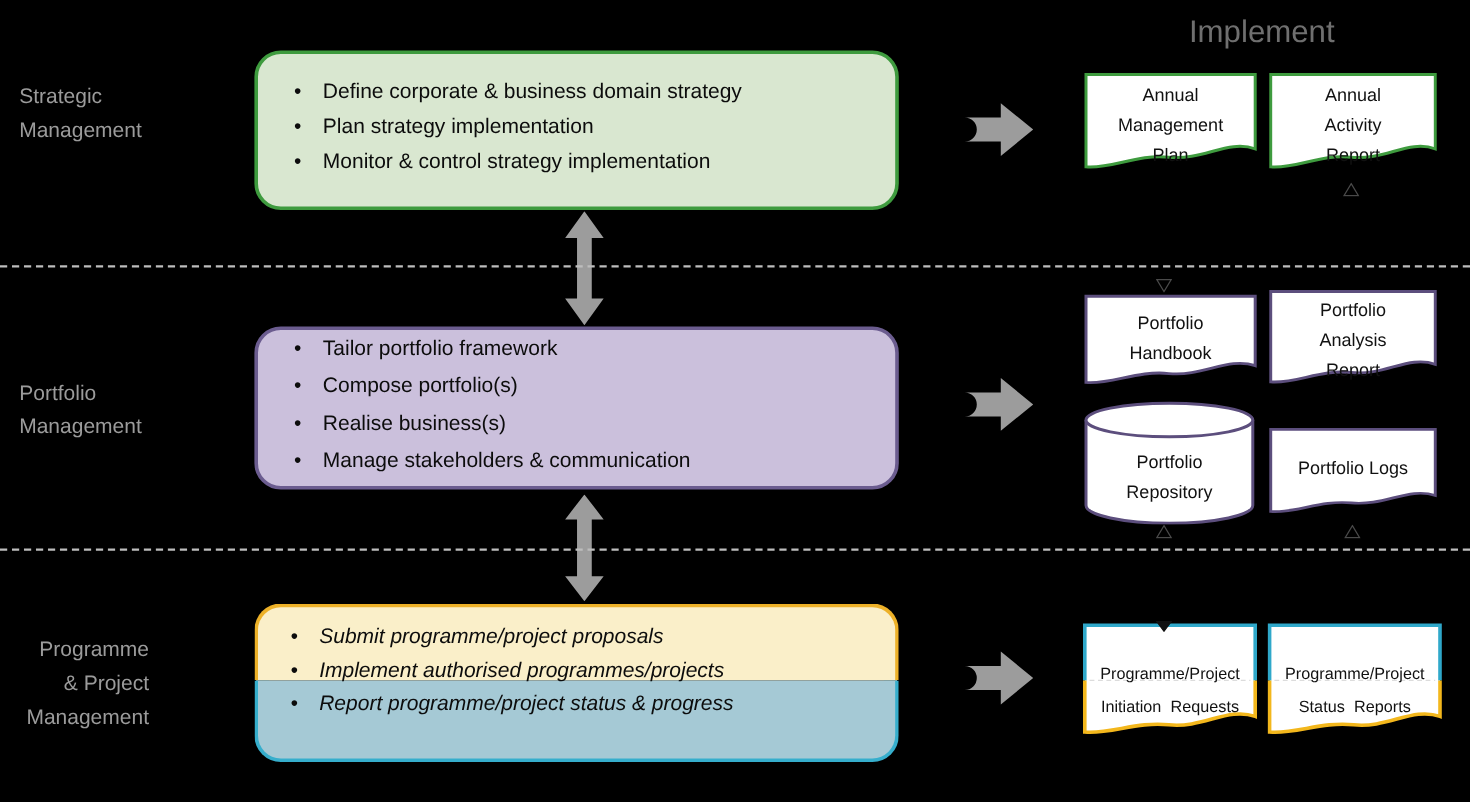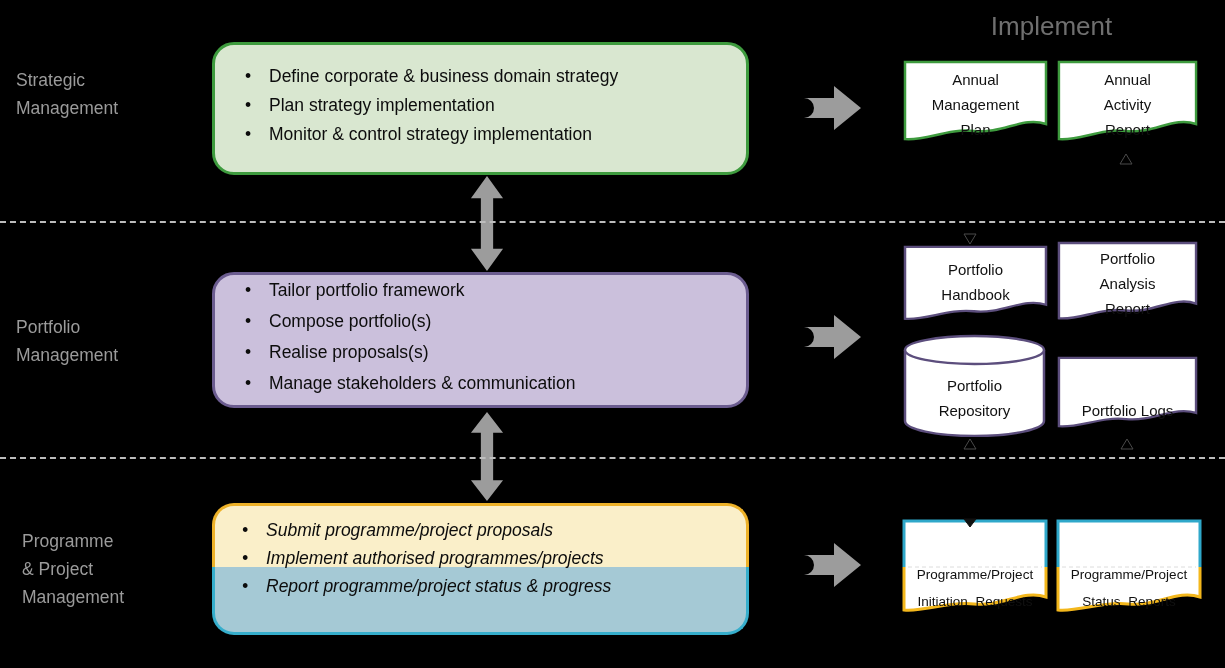--- a/index.html
+++ b/index.html
@@ -5,21 +5,21 @@
   html,body{margin:0;padding:0;background:#000;}
   body{width:1225px;height:668px;position:relative;overflow:hidden;
        font-family:"Liberation Sans","DejaVu Sans",sans-serif;}
   .abs{position:absolute;}
   .preline{white-space:pre-line;}
 
   
   .lane-label{color:#9b9b9b;font-size:17.5px;line-height:28px;}
   #label-strategic{left:16px;top:66px;}
   #label-portfolio{left:16px;top:313px;}
-  #label-programme{left:22px;top:527px;}
+  #label-programme{left:22px;top:527px;text-align:right;}
 
   
   .mainbox{left:212px;width:537px;border-radius:22px;box-sizing:border-box;z-index:2;}
   #box-strategic{top:42px;height:133px;background:#d9e7d0;border:3px solid #3e9b3e;}
   #box-portfolio{top:272px;height:136px;background:#cbc0dc;border:3px solid #6b5c8f;}
   #box-programme{top:503px;height:132px;}
   #box-programme .half-top{position:absolute;left:0;top:0;width:100%;height:64px;box-sizing:border-box;
      background:#faefc9;border:3px solid #edb128;border-bottom:none;border-radius:22px 22px 0 0;}
   #box-programme .half-bottom{position:absolute;left:0;top:64px;width:100%;height:68px;box-sizing:border-box;
      background:#a5c9d5;border:3px solid #36aecc;border-top:none;border-radius:0 0 22px 22px;}
@@ -59,24 +59,24 @@
   #doc-amp .doc-text{padding-top:7px;}
   #doc-aar{left:1057px;top:60px;width:141px;height:90px;}
   #doc-aar .doc-text{padding-top:7px;}
   #doc-ph{left:903px;top:245px;width:145px;height:84px;}
   #doc-ph .doc-text{padding-top:12px;}
   #doc-par{left:1057px;top:241px;width:141px;height:88px;}
   #doc-par .doc-text{padding-top:5px;}
   #cyl-pr{left:903px;top:333px;width:143px;height:104px;}
   #cyl-pr .doc-text{padding-top:40px;}
   #doc-pl{left:1057px;top:356px;width:141px;height:80px;}
-  #doc-pl .doc-text{padding-top:42px;}
+  #doc-pl .doc-text{padding-top:22px;}
   #doc-pir{left:902px;top:519px;width:146px;height:95px;}
   #doc-psr{left:1056px;top:519px;width:146px;height:95px;}
-  .doc-text-small{position:absolute;left:0;top:17px;width:100%;text-align:center;color:#111;
+  .doc-text-small{position:absolute;left:0;top:4px;width:100%;text-align:center;color:#111;
       font-size:13.5px;line-height:27px;padding-top:25px;word-spacing:4px;}
 
   .tri{z-index:5;}
 </style>
 </head>
 <body>
 
 <div class="abs lane-label preline" id="label-strategic">Strategic
 Management</div>
 <div class="abs lane-label preline" id="label-portfolio">Portfolio
@@ -101,21 +101,21 @@
 
 <div class="abs mainbox" id="box-portfolio">
   <div class="bullets">
     <div class="bullet-row">
         <span>Tailor portfolio framework</span>
       </div>
     <div class="bullet-row">
         <span>Compose portfolio(s)</span>
       </div>
     <div class="bullet-row">
-        <span>Realise proposals(s)</span>
+        <span>Realise business(s)</span>
       </div>
     <div class="bullet-row">
         <span>Manage stakeholders &amp; communication</span>
       </div>
   </div>
 </div>
 
 <div class="abs mainbox" id="box-programme">
   <div class="half-top"></div>
   <div class="half-bottom"></div>

